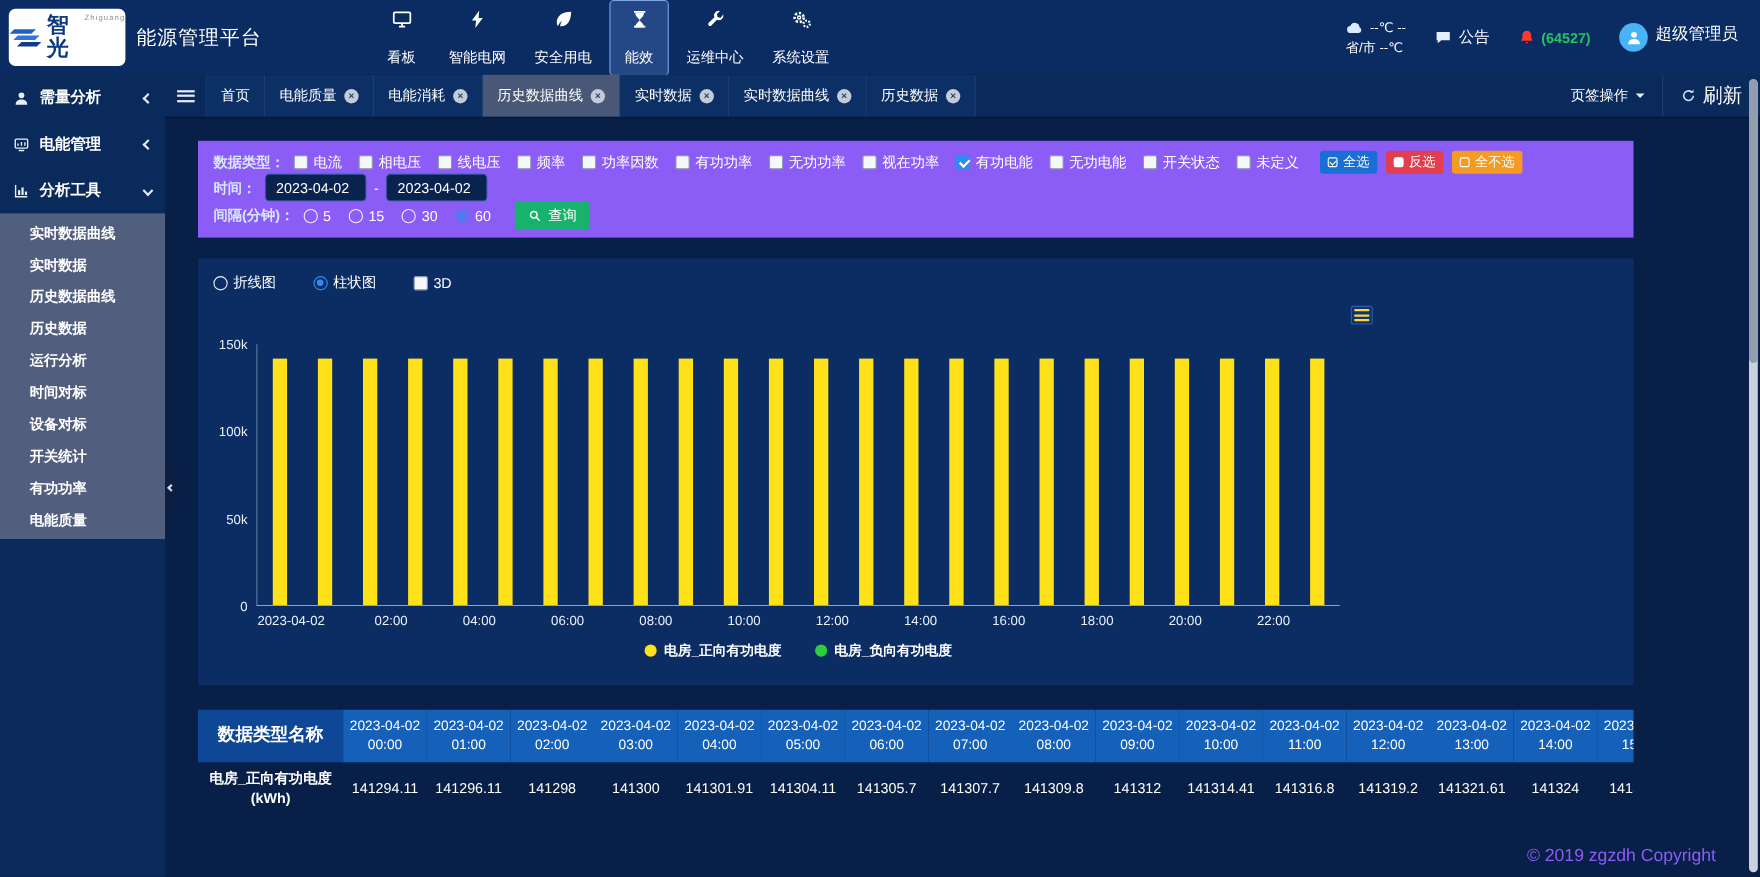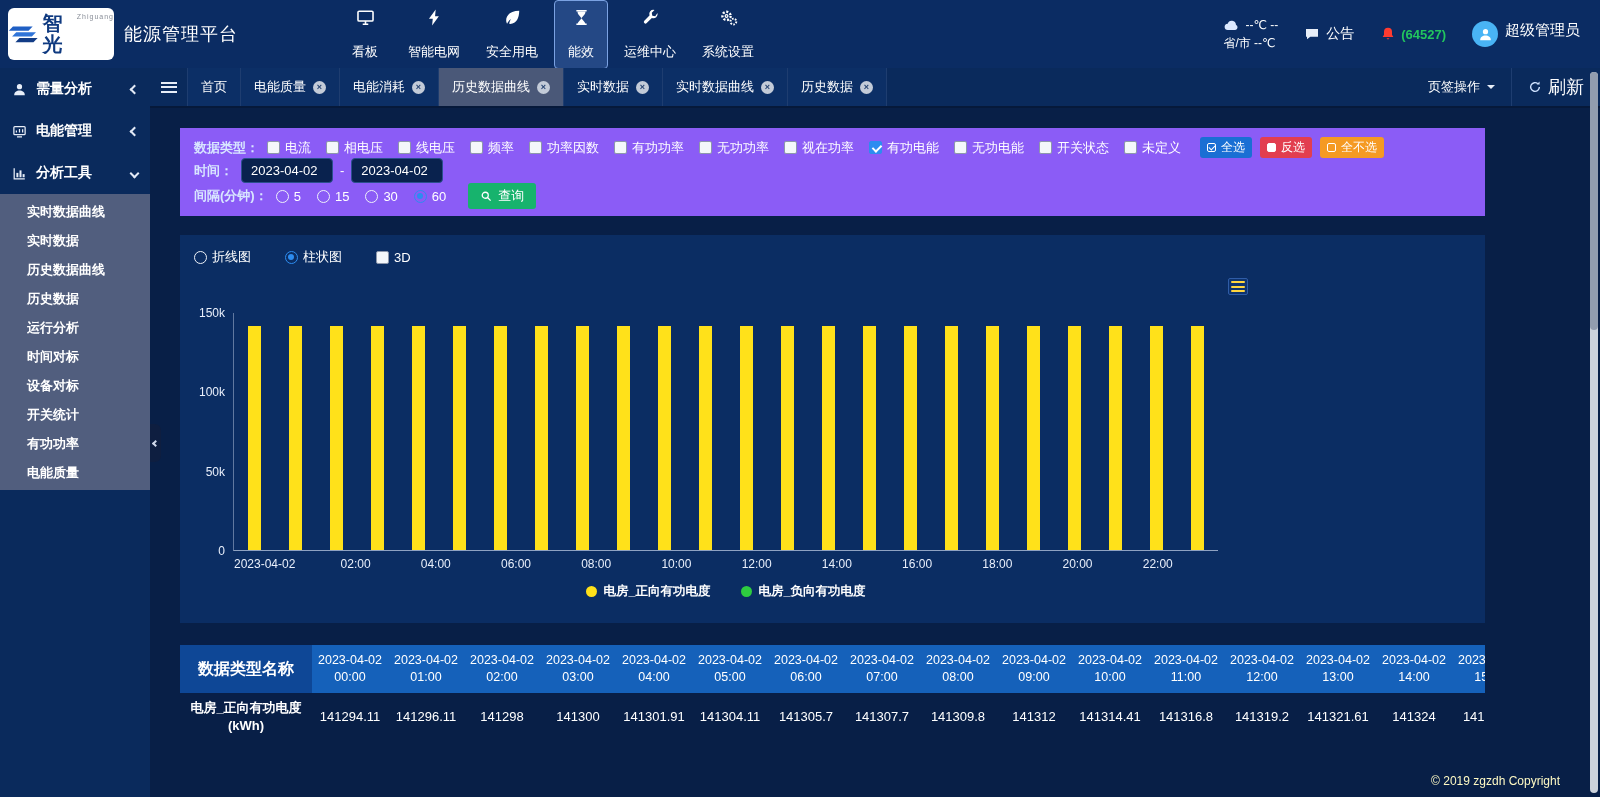--- a/index.html
+++ b/index.html
@@ -111,21 +111,21 @@
   .data-table{position:absolute;left:30px;top:537px;width:1305px;overflow:hidden;}
   .t-header,.t-row{display:grid;grid-template-columns:132px repeat(16,76px);}
   .th-cell{height:48px;background:#1561ba;display:flex;flex-direction:column;align-items:center;justify-content:center;font-size:12.5px;line-height:1.4;}
   .th-cell.first{background:#0e4796;font-weight:bold;font-size:16px;}
   .td-cell{height:48px;display:flex;flex-direction:column;align-items:center;justify-content:center;font-size:13px;line-height:1.35;}
   .td-cell.first{font-weight:bold;}
 
   
   .vscroll{position:absolute;left:1590px;top:72px;width:8px;height:721px;background:#ccd2db;border-radius:4px;}
   .vthumb{width:8px;height:258px;background:#929daf;border-radius:4px;}
-  .footer{position:absolute;right:40px;bottom:9px;font-size:12px;color:#fef9c3;margin-left:36px;}
+  .footer{position:absolute;right:40px;bottom:9px;font-size:16px;color:#8b5cf6;margin-left:36px;}
 </style>
 </head>
 <body>
 
 <div class="navbar">
   <div class="logo-box">
     <span class="icon logo-glyph">
       <svg viewBox="0 0 36 26">
         <path d="M6 4h24l-5 5H1z" fill="#1f5fc4"></path>
         <path d="M10 11h24l-5 5H5z" fill="#2f74d8"></path>

